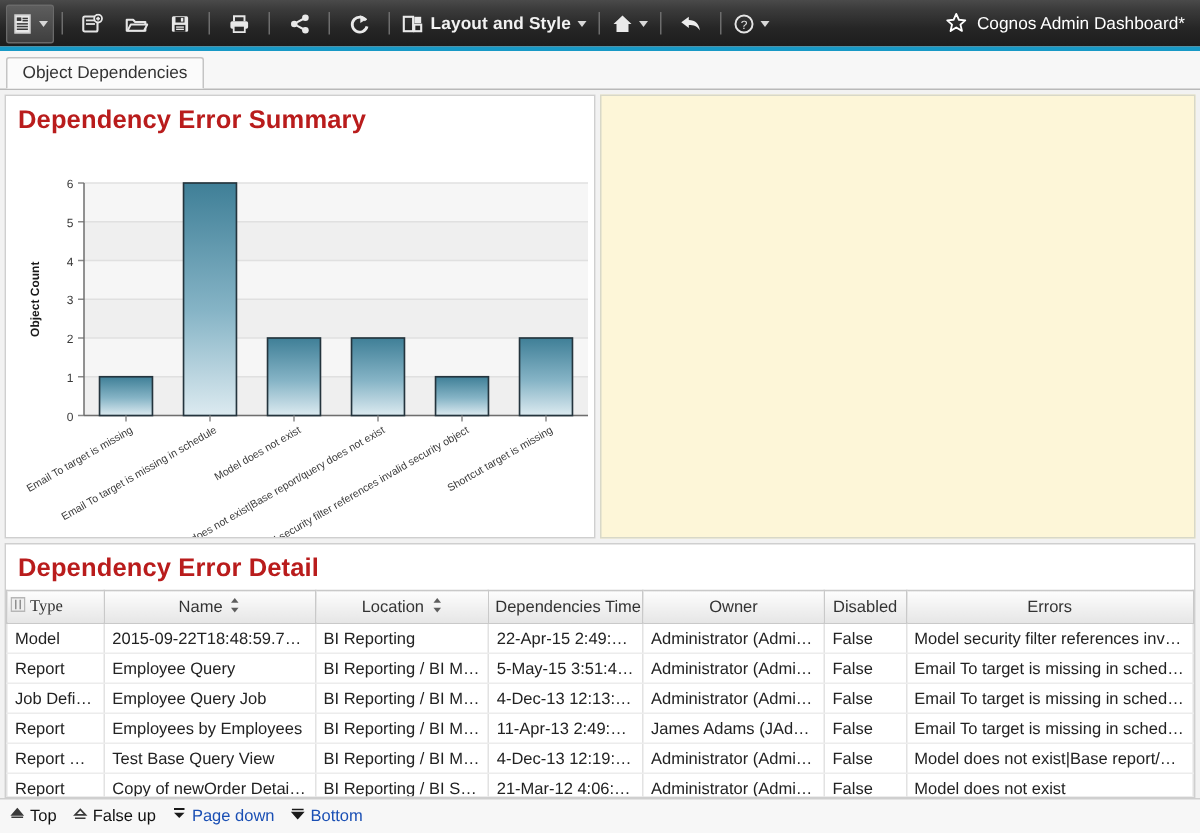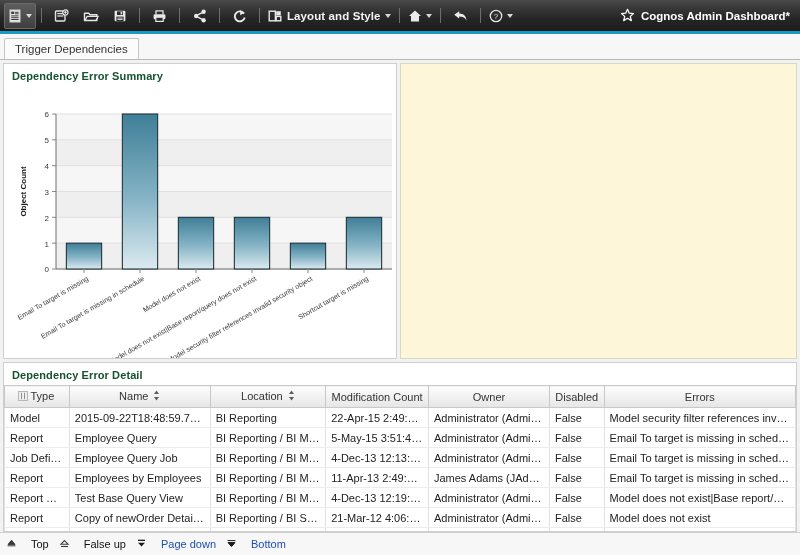--- a/index.html
+++ b/index.html
@@ -26,21 +26,21 @@
   }
   .tb-btn.first{background:linear-gradient(180deg,#5d5d5d,#3f3f3f);border:1px solid #6a6a6a;border-radius:2px;height:24px;}
   .tb-sep{width:1px;height:15px;background:#6d6d6d;margin:0 5px;flex:0 0 1px;}
   .caret{
     width:0;height:0;margin-left:4px;
     border-left:3.5px solid transparent;border-right:3.5px solid transparent;
     border-top:4px solid #d8d8d8;
   }
   .tb-label{color:#f2f2f2;font-size:11.5px;font-weight:bold;margin-left:5px;letter-spacing:.1px;white-space:nowrap;}
   .tb-right{margin-left:auto;display:flex;align-items:center;padding-right:4px;}
-  .tb-title{color:#ffffff;font-size:11.5px;font-weight:bold;margin-left:6px;white-space:nowrap;}
+  .tb-title{color:#ffffff;font-size:11.5px;font-weight:normal;margin-left:6px;white-space:nowrap;}
   svg.ico{display:block;}
 
   
   .tabstrip{
     height:25px;flex:0 0 25px;background:#f7f7f7;
     display:flex;align-items:flex-end;padding-left:4px;
     border-bottom:1px solid #b9b9b9;position:relative;
   }
   .tab{
     height:20px;display:flex;align-items:center;padding:0 10px;
@@ -57,57 +57,57 @@
 
   
   .content{flex:1 1 auto;display:flex;flex-direction:column;background:#f2f2f2;padding:3px 3px 0 3px;box-sizing:border-box;overflow:hidden;}
   .toprow{display:flex;height:296px;flex:0 0 296px;gap:3px;}
 
   .panel{
     background:#ffffff;border:1px solid #cfcfcf;box-sizing:border-box;
     display:flex;flex-direction:column;overflow:hidden;
   }
   .panel-title{
-    font-size:11px;font-weight:bold;color:#14532d;
+    font-size:17px;font-weight:bold;color:#b91c1c;
     padding:6px 8px 4px 8px;flex:0 0 auto;letter-spacing:.1px;
   }
   .chart-panel{width:394px;flex:0 0 394px;}
   .yellow-panel{flex:1 1 auto;background:#fdf6d8;border:1px solid #d8d8c8;}
 
   
   .chart-wrap{position:relative;flex:1 1 auto;}
   .chart-svg{display:block;}
 
   
   .detail-panel{flex:1 1 auto;margin-top:3px;display:flex;flex-direction:column;overflow:hidden;}
   .tbl-scroll{flex:1 1 auto;overflow:hidden;}
   table.grid{border-collapse:collapse;width:100%;table-layout:fixed;font-size:11px;}
   table.grid th{
     background:linear-gradient(180deg,#fdfdfd 0%,#f0f0f0 55%,#e6e6e6 100%);
     border:1px solid #c9c9c9;border-top:1px solid #c9c9c9;
     font-weight:normal;color:#333;height:19px;padding:1px 4px;
     font-size:11px;text-align:center;white-space:nowrap;position:relative;
   }
-  table.grid th.col-type{text-align:center;padding-left:2px;}
+  table.grid th.col-type{text-align:left;padding-left:2px;font-family:Liberation Serif, serif;}
   table.grid td{
     border-left:1px solid #e2e2e2;border-right:1px solid #e2e2e2;
     border-bottom:1px solid #ececec;
     height:17px;padding:1px 5px;color:#222;white-space:nowrap;overflow:hidden;text-overflow:ellipsis;
     background:#ffffff;
   }
   .sortico{display:inline-block;margin-left:5px;vertical-align:middle;}
   .gripico{display:inline-block;vertical-align:middle;margin-right:3px;}
 
   
   .bottomnav{
     flex:0 0 22px;height:22px;background:#f7f7f7;border-top:1px solid #cfcfcf;
     display:flex;align-items:center;padding-left:6px;font-size:11px;color:#222;
   }
   .navitem{display:flex;align-items:center;margin-right:10px;white-space:nowrap;}
-  .navitem .nlabel{margin-left:14px;text-align:center;}
+  .navitem .nlabel{margin-left:3px;text-align:center;}
   .navitem .nlabel.link{color:#1a4fb4;cursor:pointer;}
   .navitem .nlabel.plain{color:#111;}
 </style>
 </head>
 <body>
 
 <div class="app">
 
   <div class="toolbar">
 
@@ -250,21 +250,21 @@
         <svg class="ico" width="15" height="15" viewBox="0 0 15 15">
           <path d="M7.5 1.3l1.8 3.9 4.2.4-3.2 2.8 1 4.2-3.8-2.3-3.8 2.3 1-4.2L1.5 5.6l4.2-.4z" fill="none" stroke="#ffffff" stroke-width="1.25" stroke-linejoin="round"></path>
         </svg>
       </span>
       <span class="tb-title">Cognos Admin Dashboard*</span>
     </div>
   </div>
 
   <div class="tabstrip">
     <div class="tab">
-      <span>Trigger Dependencies</span>
+      <span>Object Dependencies</span>
     </div>
   </div>
 
   <div class="content">
 
     <div class="toprow">
 
       <div class="panel chart-panel">
         <div class="panel-title">Dependency Error Summary</div>
         <div class="chart-wrap">
@@ -353,21 +353,21 @@
                       <path d="M3.5 1.8v6.4M6.5 1.8v6.4" stroke="#8f8f8f" stroke-width="1"></path>
                     </svg></span><span>Type</span></th>
                 <th><span>Name</span><span class="sortico"><svg width="7" height="11" viewBox="0 0 7 11">
                       <path d="M3.5 0.6L6 3.9H1z" fill="#5d5d5d"></path>
                       <path d="M3.5 10.4L1 7.1h5z" fill="#5d5d5d"></path>
                     </svg></span></th>
                 <th><span>Location</span><span class="sortico"><svg width="7" height="11" viewBox="0 0 7 11">
                       <path d="M3.5 0.6L6 3.9H1z" fill="#5d5d5d"></path>
                       <path d="M3.5 10.4L1 7.1h5z" fill="#5d5d5d"></path>
                     </svg></span></th>
-                <th><span>Modification Count</span></th>
+                <th><span>Dependencies Time</span></th>
                 <th><span>Owner</span></th>
                 <th><span>Disabled</span></th>
                 <th><span>Errors</span></th>
               </tr>
             </thead>
           <tbody id="tbl-body">
               <tr>
                 <td>Model</td>
                 <td>2015-09-22T18:48:59.769Z</td>
                 <td>BI Reporting</td>

